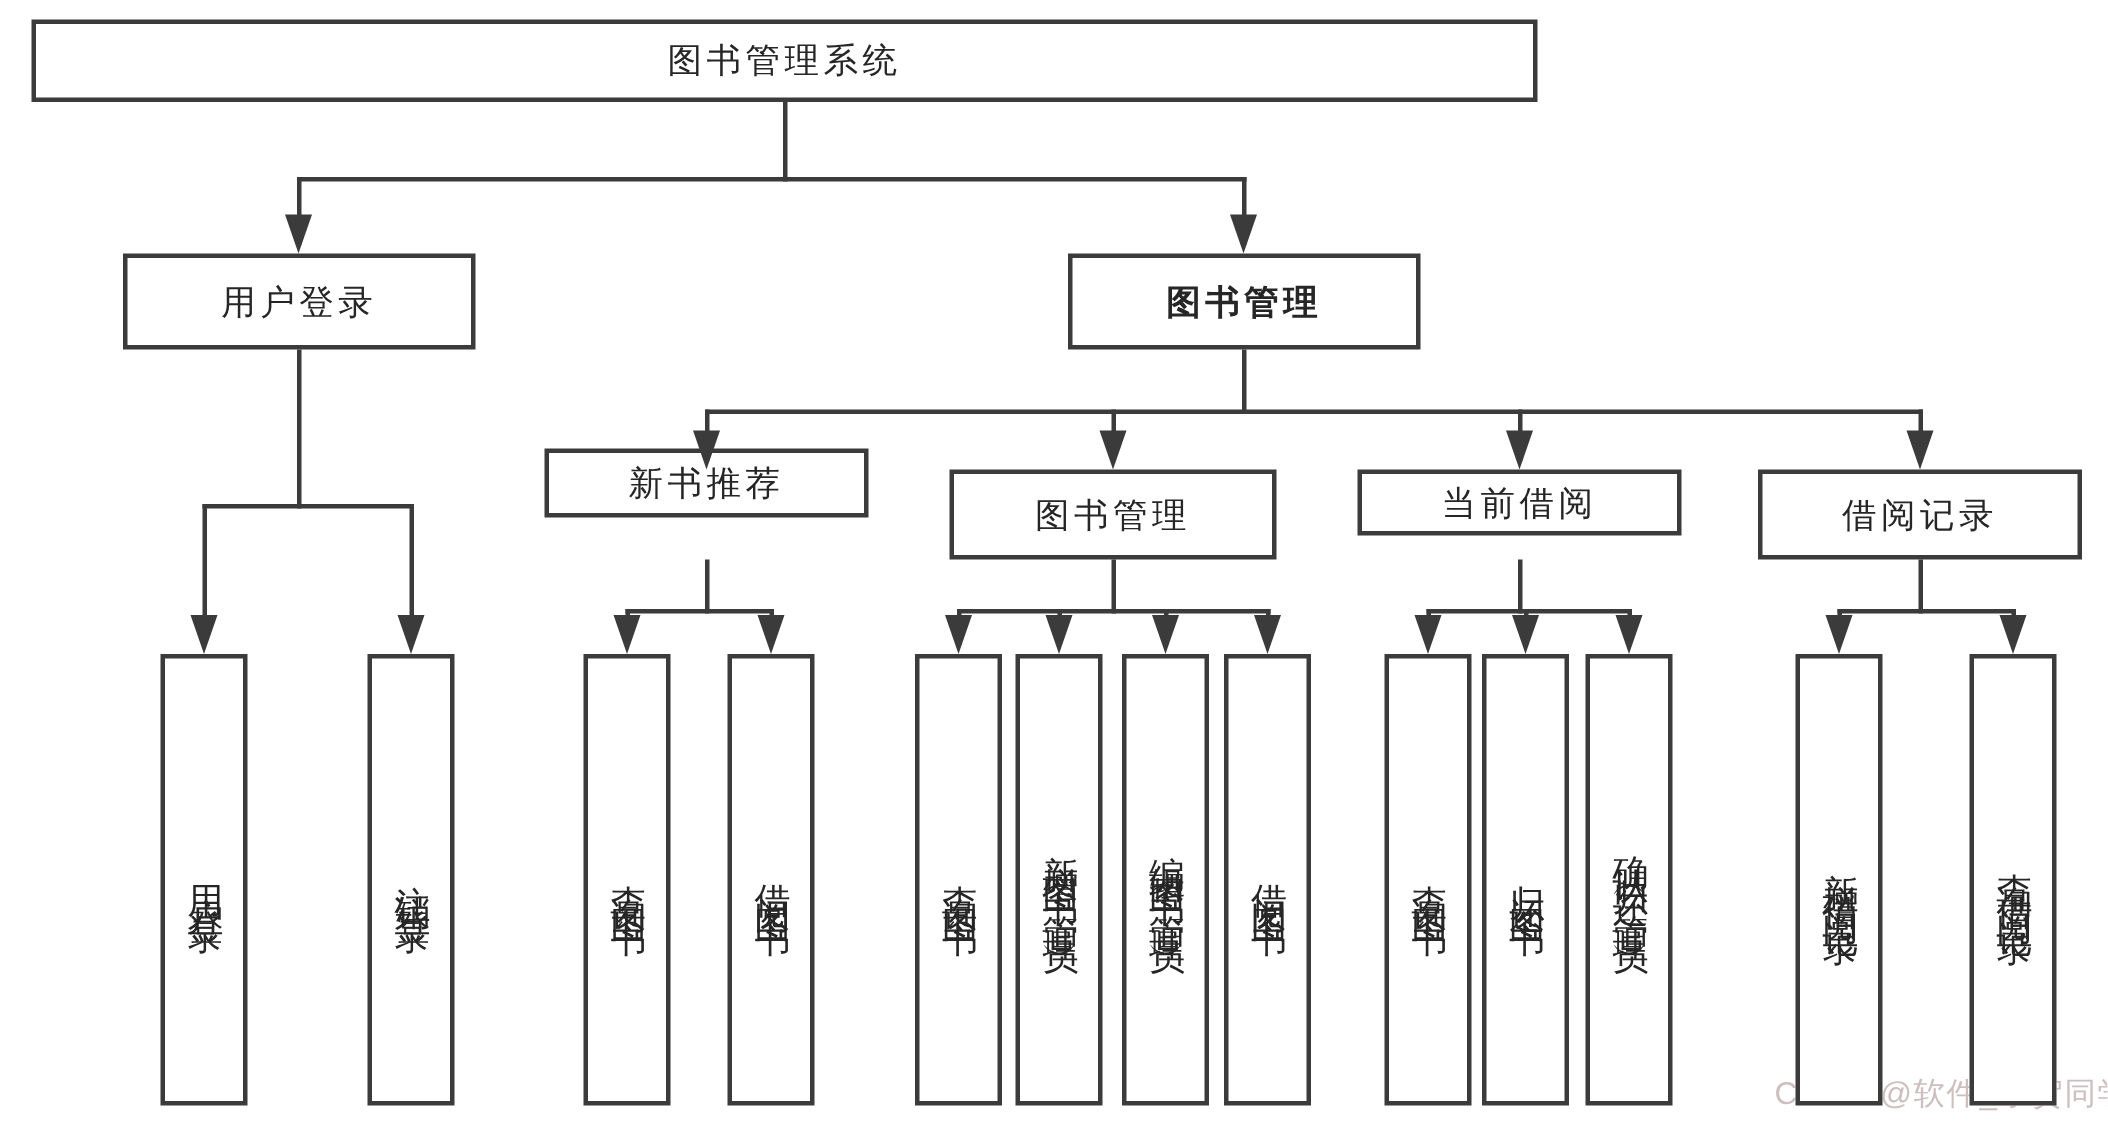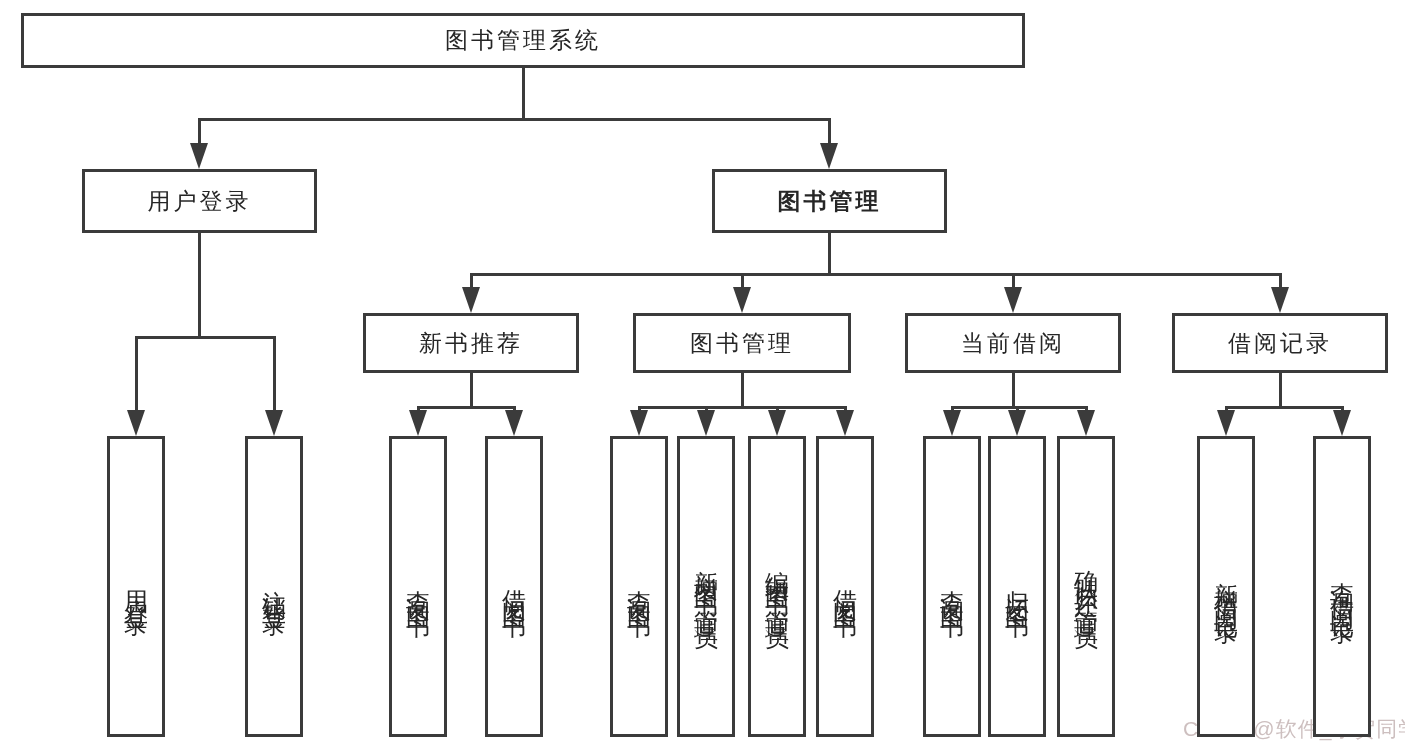--- a/index.html
+++ b/index.html
@@ -70,27 +70,27 @@
   <div class="watermark" style="color: rgb(205, 191, 191);">CSDN @软件_小贺同学</div>
 <div class="node node-h" style="left: 21px; top: 13px; width: 1004px; height: 55px; border-color: rgb(59, 59, 59);">
       <span>图书管理系统</span>
     </div>
     <div class="node node-h" style="left: 82px; top: 169px; width: 235px; height: 64px; border-color: rgb(59, 59, 59);">
       <span>用户登录</span>
     </div>
     <div class="node node-h" style="left: 712px; top: 169px; width: 235px; height: 64px; border-color: rgb(59, 59, 59); font-weight: bold;">
       <span>图书管理</span>
     </div>
-    <div class="node node-h" style="left: 363px; top: 313px; width: 216px; height: 60px; border-color: rgb(59, 59, 59);">
+    <div class="node node-h" style="left: 363px; top: 299px; width: 216px; height: 46px; border-color: rgb(59, 59, 59);">
       <span>新书推荐</span>
     </div>
     <div class="node node-h" style="left: 633px; top: 313px; width: 218px; height: 60px; border-color: rgb(59, 59, 59);">
       <span>图书管理</span>
     </div>
-    <div class="node node-h" style="left: 905px; top: 313px; width: 216px; height: 60px; border-color: rgb(59, 59, 59);">
+    <div class="node node-h" style="left: 905px; top: 313px; width: 216px; height: 44px; border-color: rgb(59, 59, 59);">
       <span>当前借阅</span>
     </div>
     <div class="node node-h" style="left: 1172px; top: 313px; width: 216px; height: 60px; border-color: rgb(59, 59, 59);">
       <span>借阅记录</span>
     </div>
     <div class="node node-v" style="left: 107px; top: 436px; width: 58px; height: 301px; border-color: rgb(59, 59, 59);">
       <span>用户登录</span>
     </div>
     <div class="node node-v" style="left: 245px; top: 436px; width: 58px; height: 301px; border-color: rgb(59, 59, 59);">
       <span>注销登录</span>

